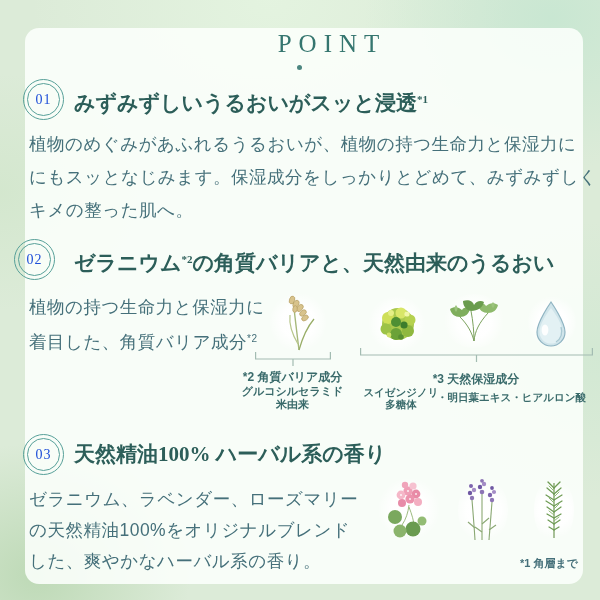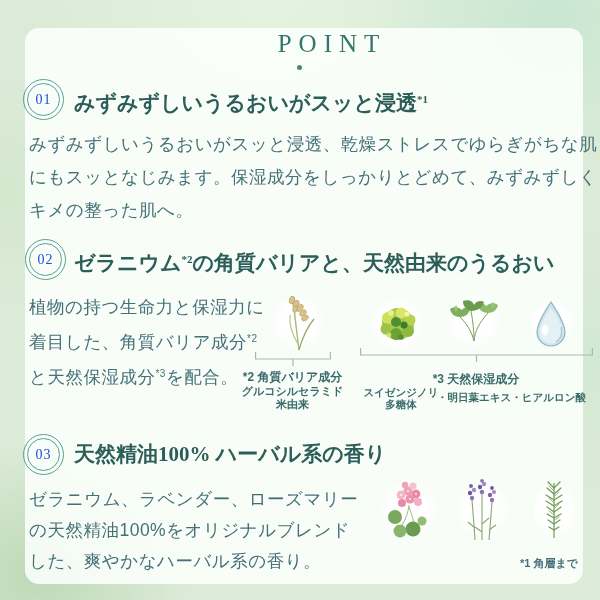--- a/index.html
+++ b/index.html
@@ -30,21 +30,21 @@
   .badge{
     width:41px;height:41px;border-radius:50%;border:1px solid #57a099;
     display:flex;align-items:center;justify-content:center;box-sizing:border-box;
   }
   .badge-inner{
     width:33px;height:33px;border-radius:50%;border:1px solid #57a099;
     display:flex;align-items:center;justify-content:center;box-sizing:border-box;
     font-family:"Liberation Serif","DejaVu Serif",serif;
     font-size:14px;color:#1d4ed8;letter-spacing:1px;
   }
-  .b1{left:23px;top:79px;} .b2{left:25px;top:239px;} .b3{left:23px;top:434px;}
+  .b1{left:23px;top:79px;} .b2{left:14px;top:239px;} .b3{left:23px;top:434px;}
   
   .heading{
     font-family:"Liberation Serif","DejaVu Serif",serif;
     font-size:21px;font-weight:600;color:#2c5e59;line-height:41px;white-space:nowrap;
   }
   .h1{left:74px;top:79px;} .h2{left:74px;top:239px;} .h3{left:74px;top:434px;}
   .heading sup{font-size:11px;font-weight:600;vertical-align:7px;letter-spacing:0;}
   
   .para{color:#45707a;font-size:17.5px;letter-spacing:0.5px;}
   .p1{left:29px;top:128px;width:560px;line-height:33px;}
@@ -71,33 +71,32 @@
 <div class="panel abs"></div>
 
 <div class="abs title">POINT</div>
 <div class="abs title-dot"></div>
 
 <div class="abs badge b1">
   <div class="badge-inner">01</div>
 </div>
 <div class="abs heading h1"><span>みずみずしいうるおいがスッと浸透</span><sup>*1</sup></div>
 <div class="abs para p1">
-  <span class="ln">みずみずしいうるおいがスッと浸透、乾燥ストレスでゆらぎがちな肌</span>
+  <span class="ln">植物のめぐみがあふれるうるおいが、植物の持つ生命力と保湿力に</span>
   <span class="ln">にもスッとなじみます。保湿成分をしっかりとどめて、みずみずしく</span>
   <span class="ln">キメの整った肌へ。</span>
 </div>
 
 <div class="abs badge b2">
   <div class="badge-inner">02</div>
 </div>
 <div class="abs heading h2"><span>ゼラニウム</span><sup>*2</sup><span>の角質バリアと、天然由来のうるおい</span></div>
 <div class="abs para p2">
   <span class="ln">植物の持つ生命力と保湿力に</span>
   <span class="ln"><span>着目した、角質バリア成分</span><sup>*2</sup></span>
-  <span class="ln"><span>と天然保湿成分</span><sup>*3</sup><span>を配合。</span></span>
 </div>
 
 <div class="abs vig" style="left:270px;top:292px;width:56px;height:60px;border-radius:50%;"></div>
 <svg class="abs" style="left:277px;top:292px;" width="40" height="60" viewBox="0 0 40 60">
   <path d="M22 58 C20 42 18 26 16 7" stroke="#a6b87a" stroke-width="1.4" fill="none"></path>
   <path d="M22 58 C26 44 31 34 37 27" stroke="#98ad67" stroke-width="1.3" fill="none"></path>
   <path d="M21 52 C15 42 12 32 13 23" stroke="#b7c68b" stroke-width="1.2" fill="none"></path>
   <g fill="#d8c38c" stroke="#b9a267" stroke-width="0.7">
     <ellipse cx="15" cy="8" rx="2.6" ry="4" transform="rotate(18 15 8)"></ellipse>
     <ellipse cx="19" cy="12" rx="2.6" ry="4" transform="rotate(28 19 12)"></ellipse>

